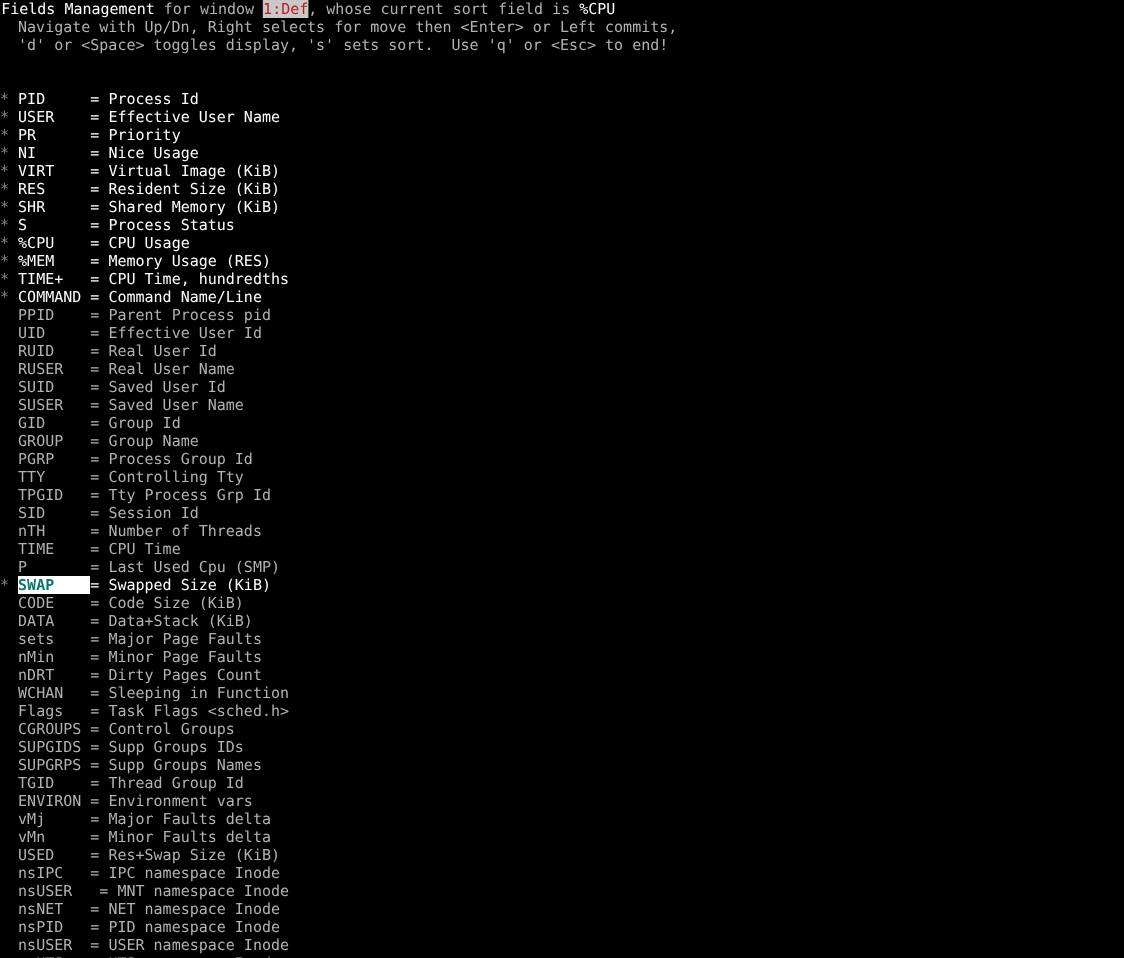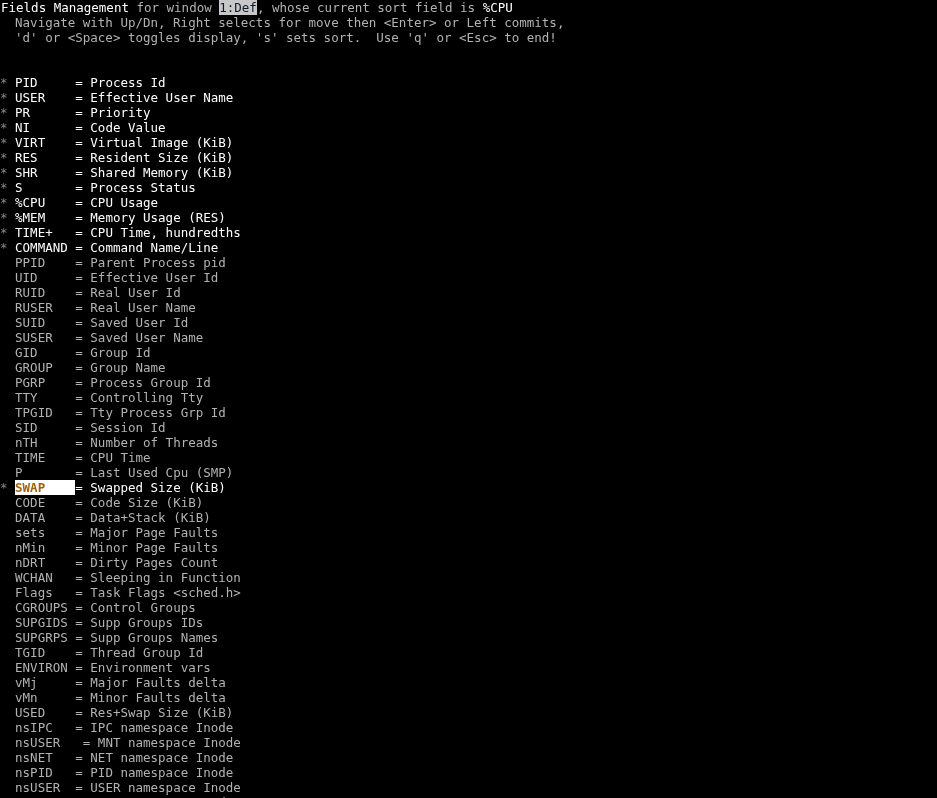--- a/index.html
+++ b/index.html
@@ -36,27 +36,27 @@
   .bold {
     color: #ffffff;
     font-weight: normal;
   }
   .dim {
     color: #b2b2b2;
     font-weight: normal;
   }
   .inv-hdr {
     background: #c8c8c8;
-    color: #0f172a;
+    color: #b91c1c;
     font-weight: normal;
     text-align: right;
   }
   .inv-sel {
     background: #ffffff;
-    color: #a16207;
+    color: #0f766e;
     font-weight: bold;
   }
   .star {
     color: #8a8a8a;
   }
   .rows {
     margin-top: 0px;
   }
   .row {
     height: 15px;
@@ -77,21 +77,21 @@
   <div class="line dim">  Navigate with Up/Dn, Right selects for move then &lt;Enter&gt; or Left commits,</div>
   <div class="line dim">  'd' or &lt;Space&gt; toggles display, 's' sets sort.  Use 'q' or &lt;Esc&gt; to end!</div>
 
   <div class="line">&nbsp;</div>
   <div class="line">&nbsp;</div>
 
   <div class="rows" id="field-rows">
       <div class="row"><span class="star">* </span><span class="fieldname bold">PID     </span><span class="bold">= </span><span class="bold">Process Id</span></div>
       <div class="row"><span class="star">* </span><span class="fieldname bold">USER    </span><span class="bold">= </span><span class="bold">Effective User Name</span></div>
       <div class="row"><span class="star">* </span><span class="fieldname bold">PR      </span><span class="bold">= </span><span class="bold">Priority</span></div>
-      <div class="row"><span class="star">* </span><span class="fieldname bold">NI      </span><span class="bold">= </span><span class="bold">Code Value</span></div>
+      <div class="row"><span class="star">* </span><span class="fieldname bold">NI      </span><span class="bold">= </span><span class="bold">Nice Usage</span></div>
       <div class="row"><span class="star">* </span><span class="fieldname bold">VIRT    </span><span class="bold">= </span><span class="bold">Virtual Image (KiB)</span></div>
       <div class="row"><span class="star">* </span><span class="fieldname bold">RES     </span><span class="bold">= </span><span class="bold">Resident Size (KiB)</span></div>
       <div class="row"><span class="star">* </span><span class="fieldname bold">SHR     </span><span class="bold">= </span><span class="bold">Shared Memory (KiB)</span></div>
       <div class="row"><span class="star">* </span><span class="fieldname bold">S       </span><span class="bold">= </span><span class="bold">Process Status</span></div>
       <div class="row"><span class="star">* </span><span class="fieldname bold">%CPU    </span><span class="bold">= </span><span class="bold">CPU Usage</span></div>
       <div class="row"><span class="star">* </span><span class="fieldname bold">%MEM    </span><span class="bold">= </span><span class="bold">Memory Usage (RES)</span></div>
       <div class="row"><span class="star">* </span><span class="fieldname bold">TIME+   </span><span class="bold">= </span><span class="bold">CPU Time, hundredths</span></div>
       <div class="row"><span class="star">* </span><span class="fieldname bold">COMMAND </span><span class="bold">= </span><span class="bold">Command Name/Line</span></div>
       <div class="row"><span class="star">  </span><span class="fieldname dim">PPID    </span><span class="dim">= </span><span class="dim">Parent Process pid</span></div>
       <div class="row"><span class="star">  </span><span class="fieldname dim">UID     </span><span class="dim">= </span><span class="dim">Effective User Id</span></div>

